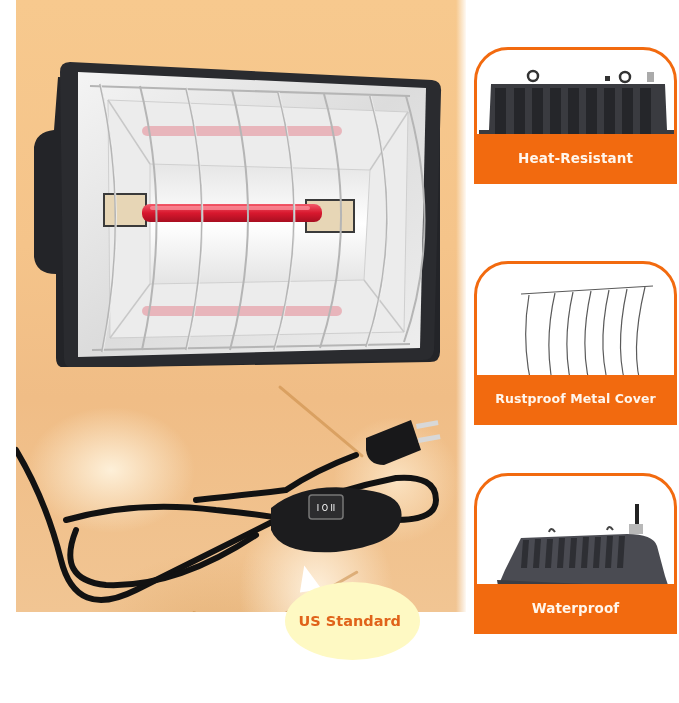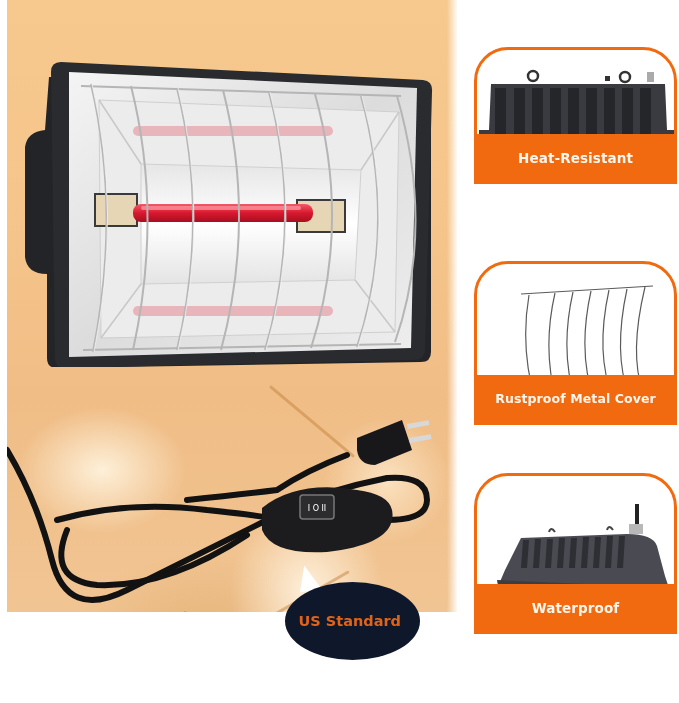--- a/index.html
+++ b/index.html
@@ -1,21 +1,21 @@
 <!DOCTYPE html>
 <html><head>
 <meta charset="utf-8">
 <style>
   * { box-sizing: border-box; margin: 0; padding: 0; }
   html, body { width: 679px; height: 703px; overflow: hidden; background: #ffffff; }
   body { position: relative; font-family: "DejaVu Sans", "Liberation Sans", sans-serif; }
 
   
   .left-panel {
-    position: absolute; left: 7px; top: 0; width: 450px; height: 612px; overflow: hidden;
+    position: absolute; left: 16px; top: 0; width: 450px; height: 612px; overflow: hidden;
     background:
       radial-gradient(ellipse 120px 90px at 95px 470px, rgba(255,245,225,0.9), rgba(255,245,225,0) 70%),
       radial-gradient(ellipse 110px 130px at 300px 590px, rgba(255,244,226,0.9), rgba(255,244,226,0) 70%),
       radial-gradient(ellipse 90px 90px at 380px 480px, rgba(255,240,215,0.7), rgba(255,240,215,0) 70%),
       radial-gradient(ellipse 200px 140px at 200px 650px, rgba(214,154,84,0.45), rgba(214,154,84,0) 70%),
       linear-gradient(180deg, #f7c98e 0%, #f5c48a 40%, #f0bd86 65%, #f1c593 100%);
   }
   .left-panel .edge-fade {
     position: absolute; right: 0; top: 0; width: 10px; height: 100%;
     background: linear-gradient(90deg, rgba(255,255,255,0), rgba(255,255,255,0.9));
@@ -26,21 +26,21 @@
   .heater { position: absolute; left: 14px; top: 52px; width: 420px; height: 315px; }
   .heater svg { width: 100%; height: 100%; display: block; }
 
   
   .cord { position: absolute; left: 0; top: 410px; width: 450px; height: 200px; }
   .cord svg { width: 100%; height: 100%; display: block; }
 
   
   .bubble {
     position: absolute; left: 285px; top: 582px; width: 135px; height: 78px;
-    background: #0f172a; border-radius: 50%;
+    background: #fef9c3; border-radius: 50%;
     display: flex; flex-direction: column; align-items: center; justify-content: center; gap: 30px;
   }
   .bubble-tail {
     position: absolute; left: 298px; top: 565px; width: 0; height: 0;
     border-left: 8px solid transparent; border-right: 14px solid transparent;
     border-bottom: 26px solid #ffffff; transform: rotate(-8deg);
   }
   .bubble span {
     color: #e0631a; font-family: "DejaVu Sans", sans-serif; font-weight: bold;
     font-size: 14.5px; line-height: 19px; display: block; text-align: left; width: 108px;

